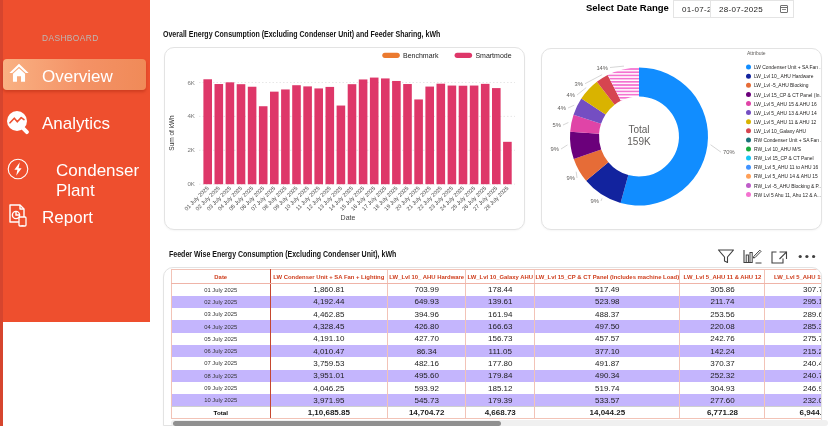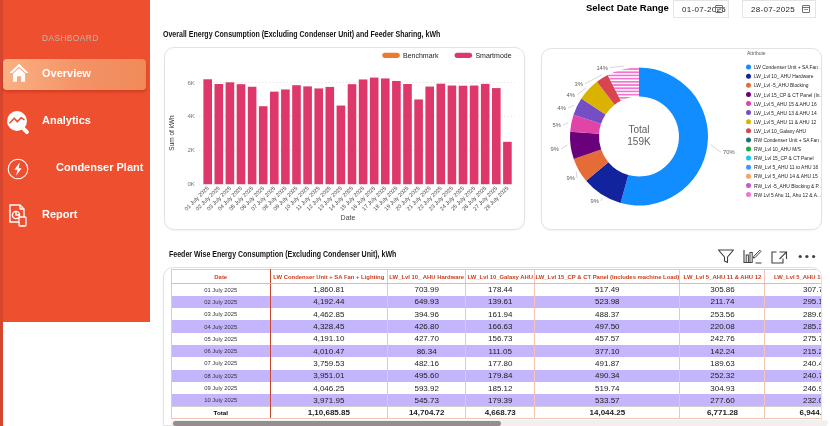--- a/index.html
+++ b/index.html
@@ -8,21 +8,21 @@
   .abs { position:absolute; }
   #page { position:relative; width:830px; height:426px; background:#fff; }
 
   
   #sidebar { left:0; top:0; width:150px; height:322px; background:#EE4F2E; }
   #sidebar .edge { left:0; top:0; width:3px; height:426px; background:#D6452E; }
   #dash-label { left:42px; top:33px; font-size:8.4px; letter-spacing:0.4px; color:#BDB8B5; }
   #ov-item { left:3px; top:59px; width:143px; height:31px; border-radius:4px;
     background:linear-gradient(90deg,#F9B183 0%,#F49266 55%,#F08A58 100%);
     box-shadow:0 2px 3px rgba(150,30,10,0.35); }
-  .mitem-label { color:#fff; font-weight:bold; font-size:11px; }
+  .mitem-label { color:#fff; font-weight:normal; font-size:17px; }
 
   
   .card { position:absolute; background:#fff; border:1px solid #E3E3E3; border-radius:10px;
      box-shadow:0 1px 2px rgba(0,0,0,0.04); }
 
   .title { position:absolute; font-weight:bold; color:#141414; font-size:9px; transform:scale(0.78,1); transform-origin:0 0; white-space:nowrap; }
 
   
   .datebox { position:absolute; top:0px; height:18px; background:#fff; border:1px solid #E4E4E4;
      font-size:8px; letter-spacing:0.3px; color:#252423; }
@@ -49,21 +49,21 @@
 </style>
 </head>
 <body>
 <div id="page">
 
   <div class="abs" style="left:586px;top:2px;font-weight:bold;font-size:9.5px;color:#000;">Select Date Range</div>
   <div class="datebox" style="left:673px;width:56px;text-align:center;">
       <span style="position:absolute;left:8px;top:4px;">01-07-2025</span>
       <span class="cal" style="position:absolute;right:5px;top:4px;"></span>
   </div>
-  <div class="datebox" style="left:742px;width:74px;">
+  <div class="datebox" style="left:710px;width:84px;">
       <span style="position:absolute;left:8px;top:4px;">28-07-2025</span>
       <span class="cal" style="position:absolute;right:5px;top:4px;"></span>
   </div>
 
   <div class="title" style="left:163px;top:29px;">Overall Energy Consumption (Excluding Condenser Unit) and Feeder Sharing, kWh</div>
   <div class="card" id="barcard" style="left:164px;top:47px;width:361px;height:183px;">
     <svg width="359" height="181" viewBox="0 0 359 181" style="position:absolute;left:0;top:0;">
     <line x1="34" y1="136.2" x2="350" y2="136.2" stroke="#DCDCDC" stroke-width="0.7" stroke-dasharray="1.5 2"></line>
     <text x="30" y="138.2" text-anchor="end" font-size="6.2" fill="#777">0K</text>
     <line x1="34" y1="102.3" x2="350" y2="102.3" stroke="#DCDCDC" stroke-width="0.7" stroke-dasharray="1.5 2"></line>
@@ -309,21 +309,21 @@
               <td class="vline">377.10</td>
               <td class="vline">142.24</td>
               <td class="vline">215.2</td>
             </tr>
             <tr>
               <td class="d vline">07 July 2025</td>
               <td class="vline">3,759.53</td>
               <td class="vline">482.16</td>
               <td class="vline">177.80</td>
               <td class="vline">491.87</td>
-              <td class="vline">189.63</td>
+              <td class="vline">370.37</td>
               <td class="vline">240.4</td>
             </tr>
             <tr class="alt">
               <td class="d vline">08 July 2025</td>
               <td class="vline">3,951.01</td>
               <td class="vline">495.60</td>
               <td class="vline">179.84</td>
               <td class="vline">490.34</td>
               <td class="vline">252.32</td>
               <td class="vline">240.7</td>

